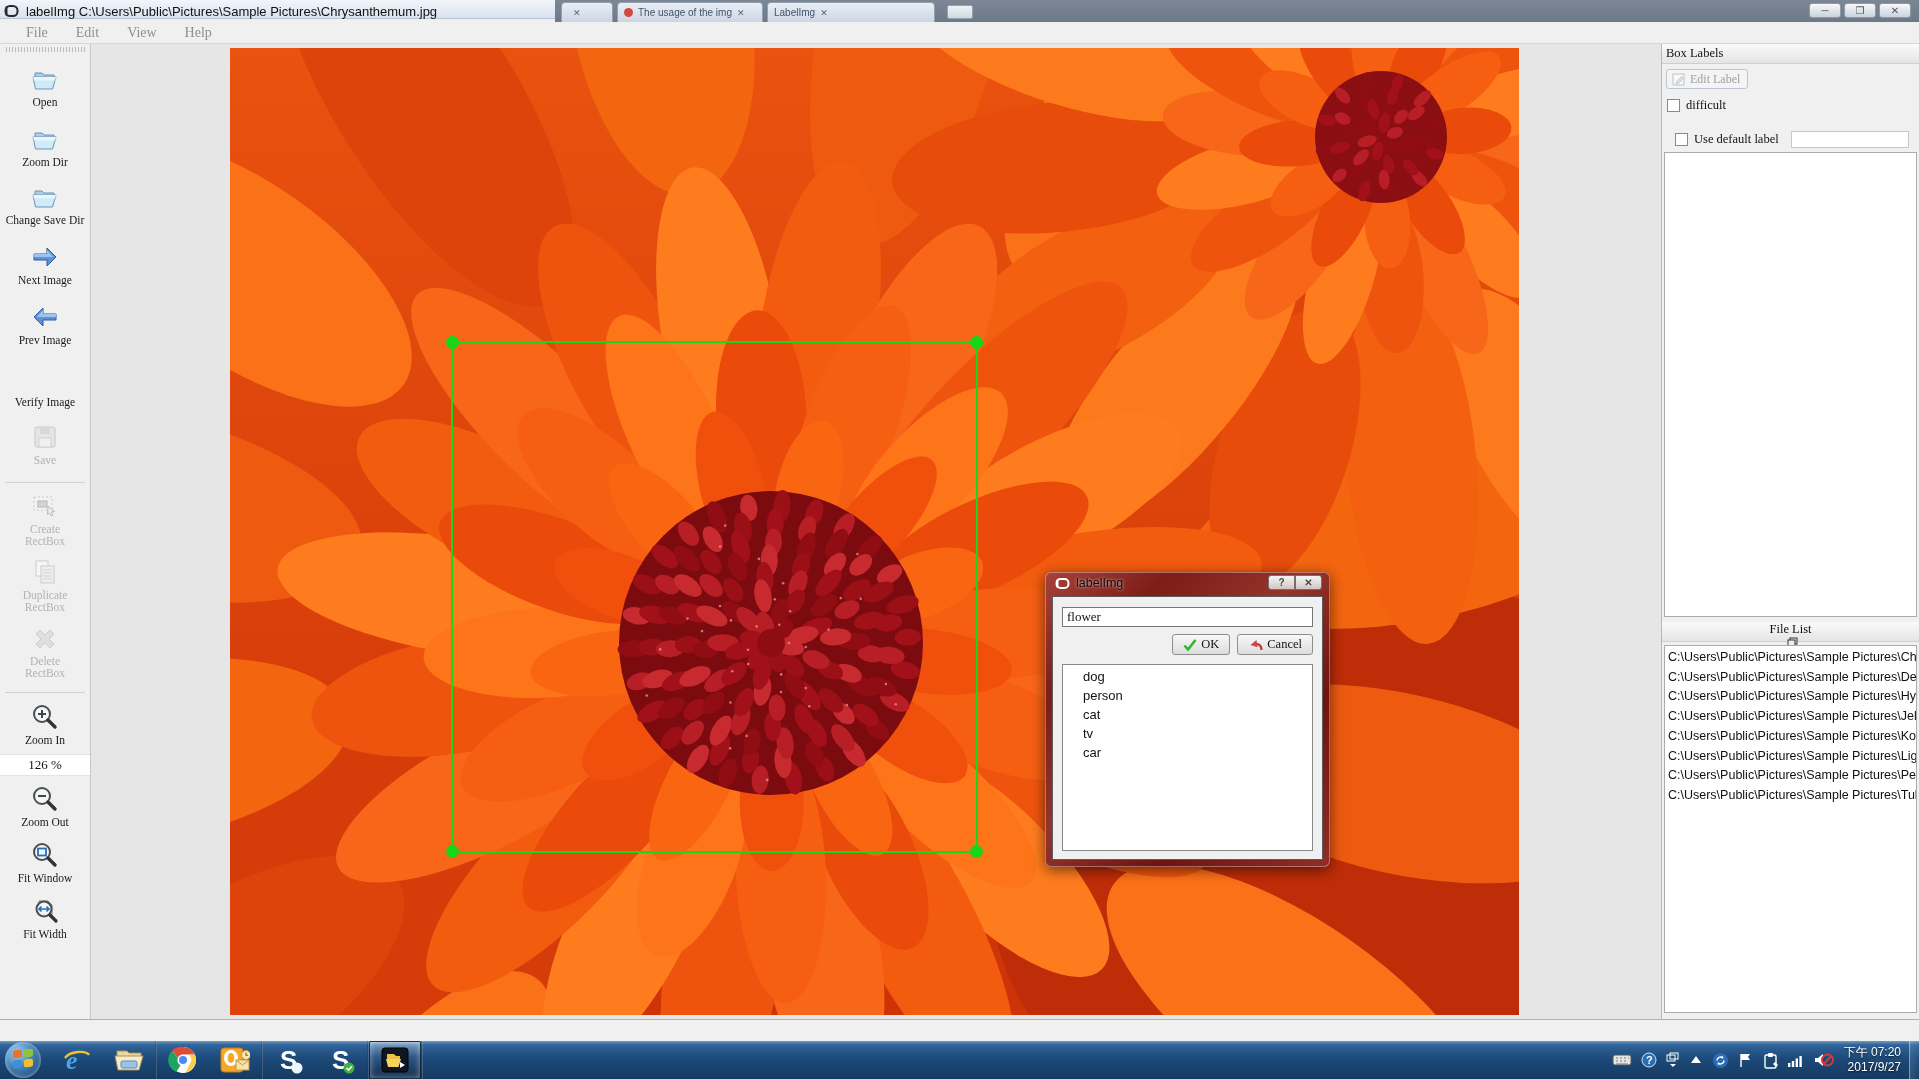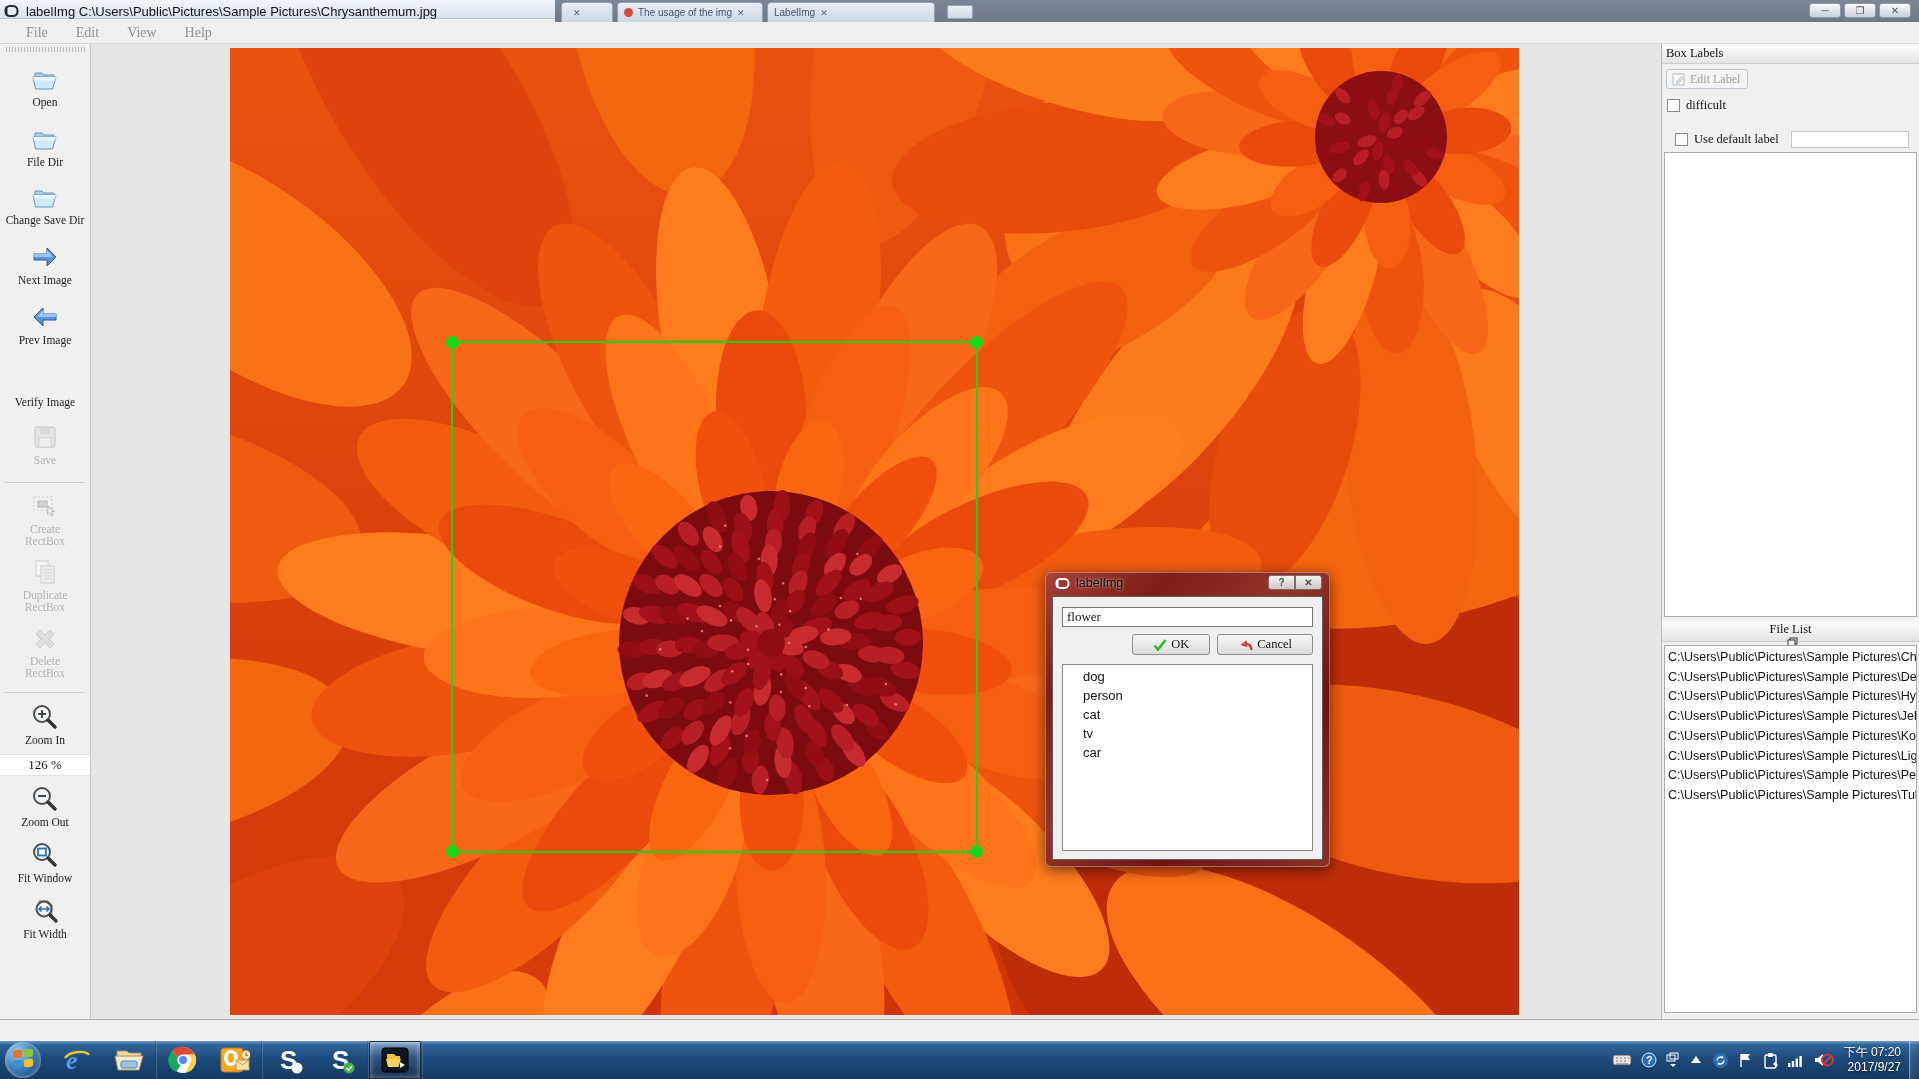--- a/index.html
+++ b/index.html
@@ -93,21 +93,21 @@
   .dctl{width:27px;height:15px;border:1px solid #7e6a66;background:linear-gradient(#f6f4f3,#cfc6c4);
     display:flex;align-items:center;justify-content:center;font-size:10px;font-weight:bold;color:#4c4c4c;}
   .dctl:first-child{border-radius:3px 0 0 3px;} .dctl:last-child{border-radius:0 3px 3px 0;}
   #dialog-body{width:271px;height:264px;background:#f0f0f0;border:1px solid #5c5c5c;
     display:flex;flex-direction:column;padding:10px 9px 8px 9px;}
   #label-input{height:20px;border:1px solid #767676;background:#fff;
     font-family:"Liberation Serif",serif;font-size:13px;color:#111;padding:1px 4px;width:100%;}
   #dlg-btns{display:flex;justify-content:flex-end;gap:7px;margin-top:7px;}
   .dlg-btn{height:21px;border:1px solid #8e8e8e;border-radius:3px;
     background:linear-gradient(#f8f8f8,#dcdcdc);display:flex;align-items:center;justify-content:center;
-    gap:4px;font-family:"Liberation Serif",serif;font-size:12.5px;color:#111;padding:0 20px;}
+    gap:4px;font-family:"Liberation Serif",serif;font-size:12.5px;color:#111;padding:0 10px;}
   #dlg-list{flex:1;margin-top:9px;background:#fff;border:1px solid #888;overflow:hidden;padding-top:2px;}
   .dlg-item{font-size:13px;color:#111;line-height:19px;padding-left:20px;}
 
   
   #taskbar{position:absolute;left:0;top:1041px;width:1919px;height:38px;
     background:linear-gradient(#6f9cc3 0%,#30649a 10%,#1d4a7a 45%,#143a61 100%);display:flex;align-items:center;}
   #start-orb{width:36px;height:36px;border-radius:50%;margin-left:5px;position:relative;flex:0 0 auto;
     background:radial-gradient(circle at 35% 30%,#9fd0ef 0%,#3f7fb8 45%,#14365c 100%);
     box-shadow:inset 0 0 4px rgba(255,255,255,.6);}
   .orbflag{position:absolute;width:9px;height:8px;border-radius:2px;}
@@ -178,21 +178,21 @@
         <div class="tlbl">Open</div>
       </div>
       <div class="tb" style="margin-top: 16px;">
         <div class="ticon">
           <svg width="28" height="26" viewBox="0 0 28 26">
             <path d="M4 7h7l2 2h10v4H4z" fill="#a9d0e8" stroke="#6b93b8"></path>
             <path d="M2 11h23l-3.5 12H4.5z" fill="#cfeaf8" stroke="#6b93b8"></path>
             <path d="M2 11h23l-1 3.5H3z" fill="#e8f5fc" stroke="none"></path>
           </svg>
         </div>
-        <div class="tlbl">File Dir</div>
+        <div class="tlbl">Zoom Dir</div>
       </div>
       <div class="tb" style="margin-top: 14px;">
         <div class="ticon">
           <svg width="28" height="26" viewBox="0 0 28 26">
             <path d="M4 7h7l2 2h10v4H4z" fill="#a9d0e8" stroke="#6b93b8"></path>
             <path d="M2 11h23l-3.5 12H4.5z" fill="#cfeaf8" stroke="#6b93b8"></path>
             <path d="M2 11h23l-1 3.5H3z" fill="#e8f5fc" stroke="none"></path>
           </svg>
         </div>
         <div class="tlbl">Change Save Dir</div>

